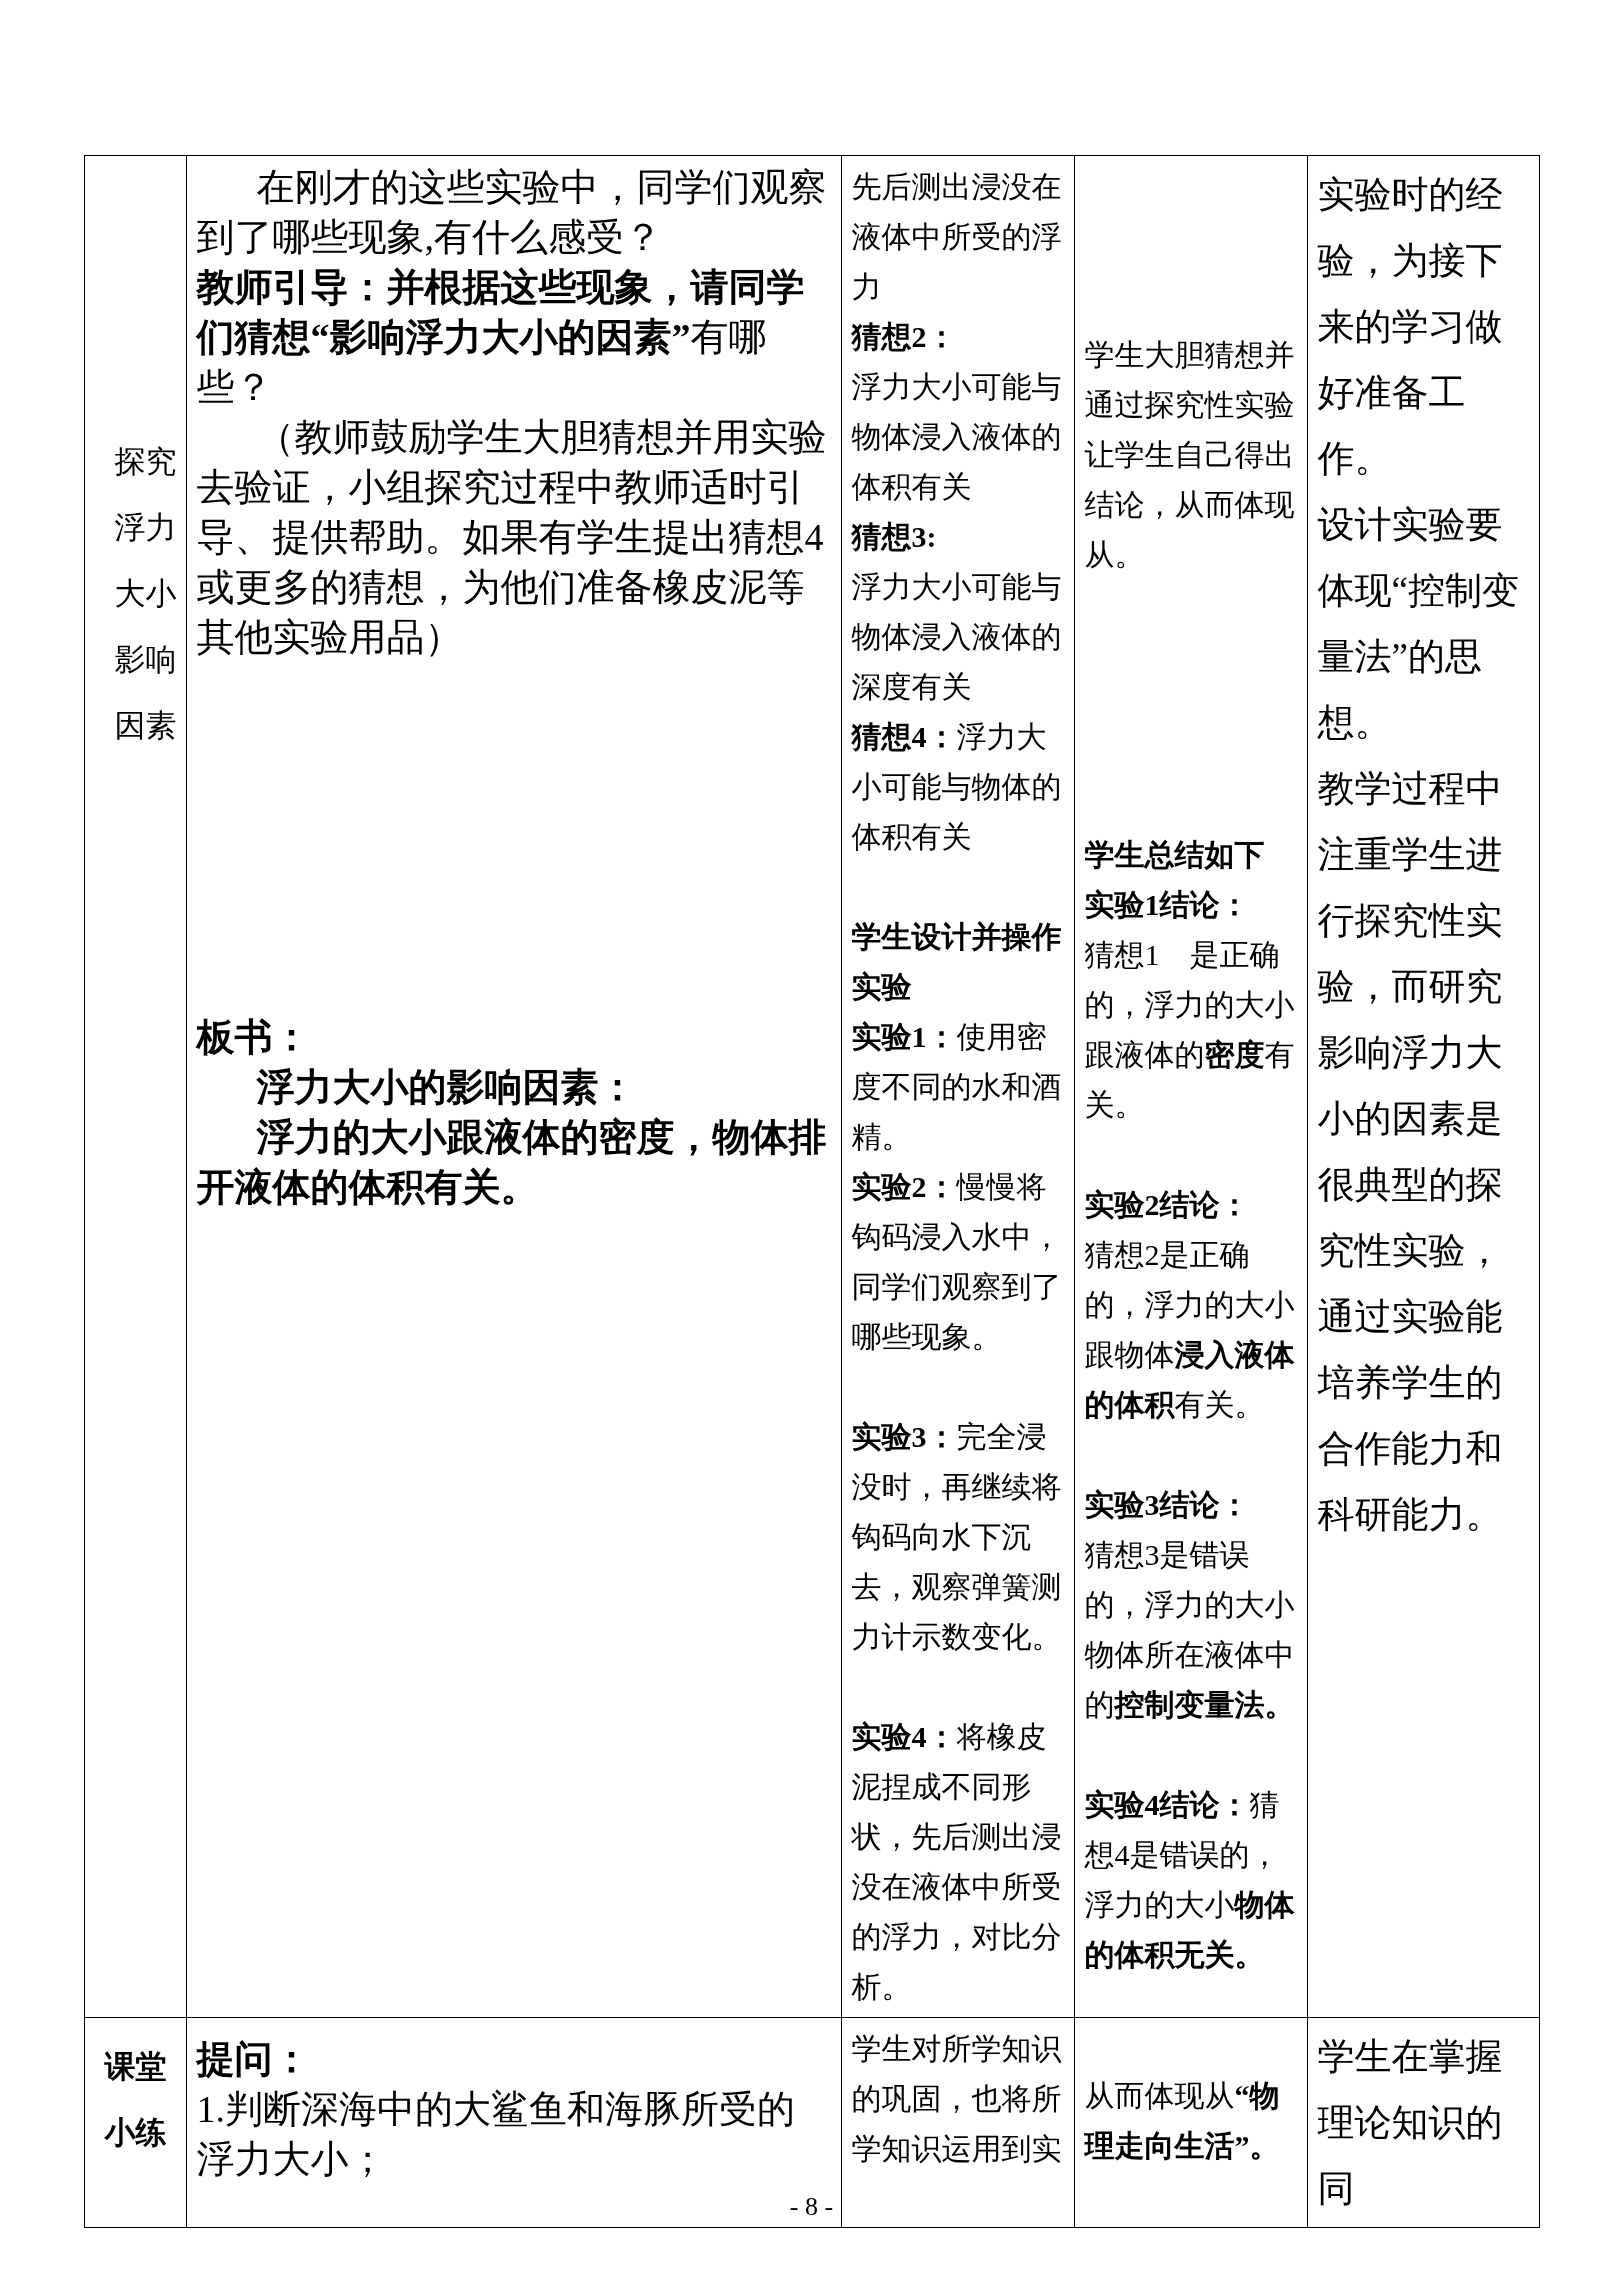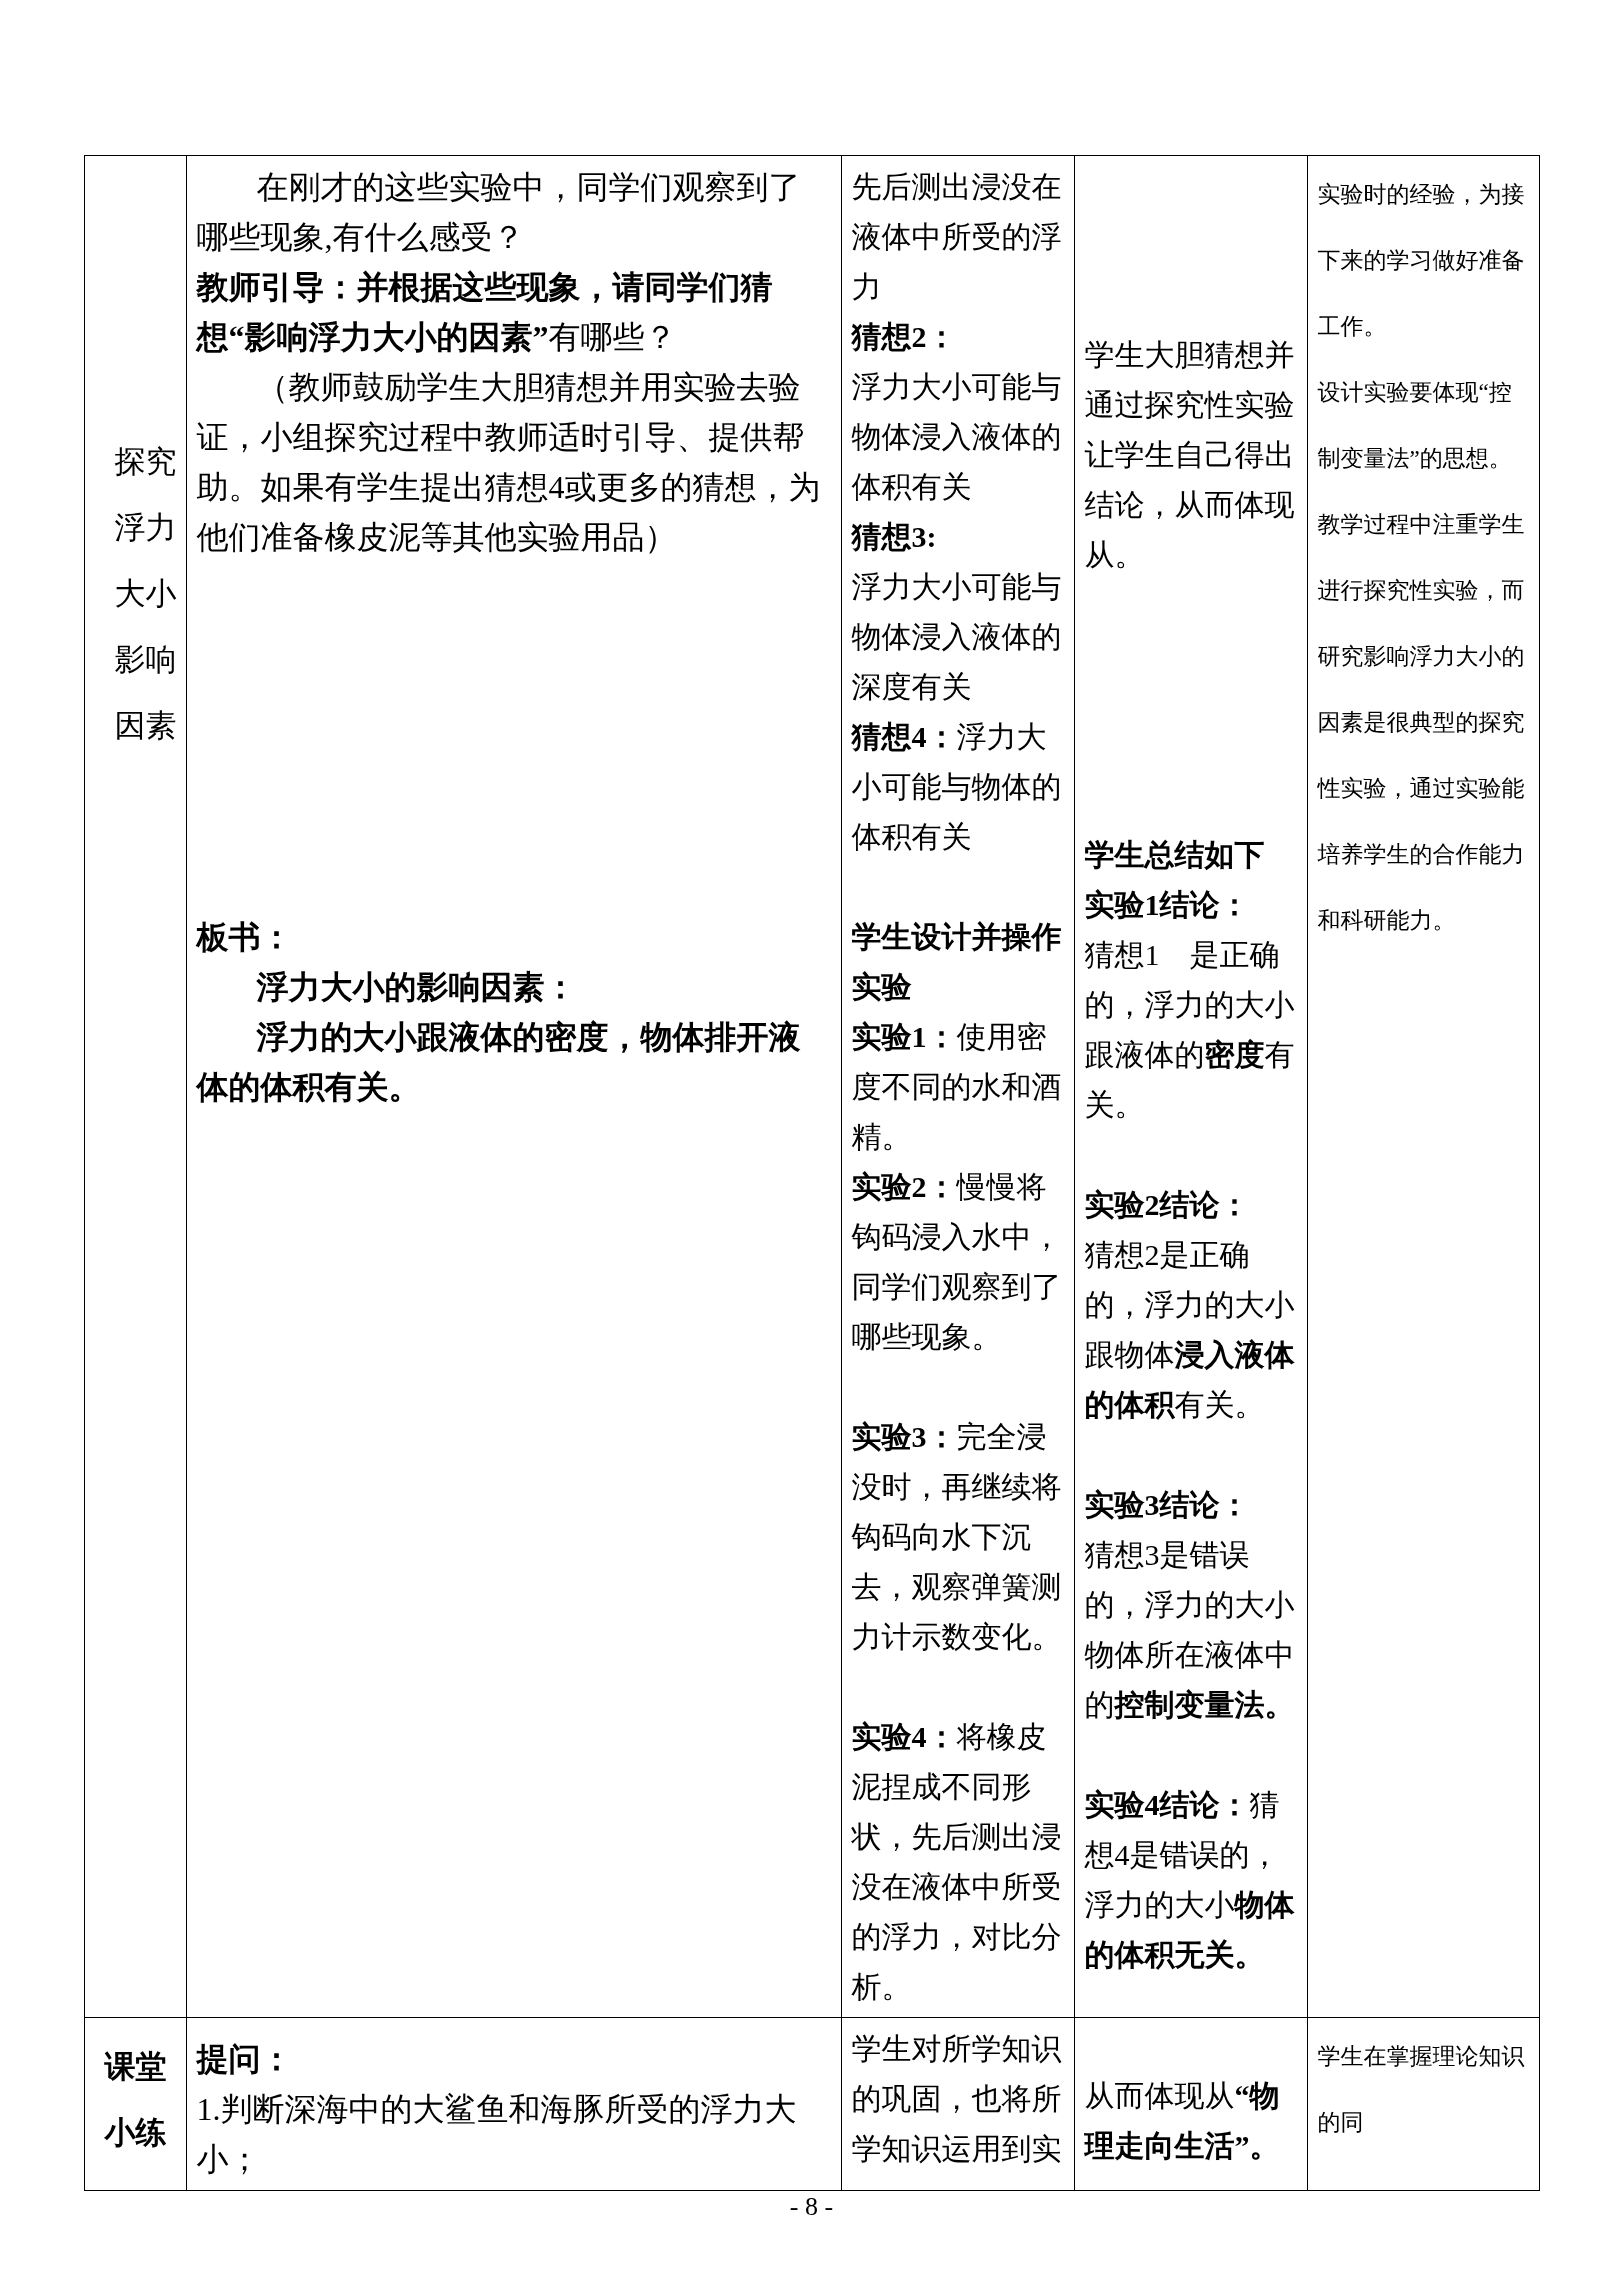--- a/index.html
+++ b/index.html
@@ -26,24 +26,24 @@
     border: 1.4px solid #000000;
     vertical-align: top;
     padding: 5.5px 9.5px;
     overflow: hidden;
   }
   tr.r1 > td { height: 1845px; }
   tr.r2 > td { height: 154px; }
 
   
   td.c1 { font-size: 31px; line-height: 66px; text-align: center; }
-  td.c2 { font-size: 32px; line-height: 50px; }
+  td.c2 { font-size: 38px; line-height: 50px; }
   td.c3 { font-size: 30px; line-height: 50px; }
   td.c4 { font-size: 30px; line-height: 50px; }
-  td.c5 { font-size: 23px; line-height: 66px; }
+  td.c5 { font-size: 37px; line-height: 66px; }
 
   
   td.r1c1 { padding-top: 273px; text-align: right; }
   td.r1c4 { padding-top: 174px; }
   td.r2c1 { padding-top: 16.4px; font-family: Liberation Serif, serif; }
   td.r2c2 { padding-top: 16.4px; }
   td.r2c4 { padding-top: 53px; }
 
   .para { margin: 0; }
   .para.indent { text-indent: 60px; }

